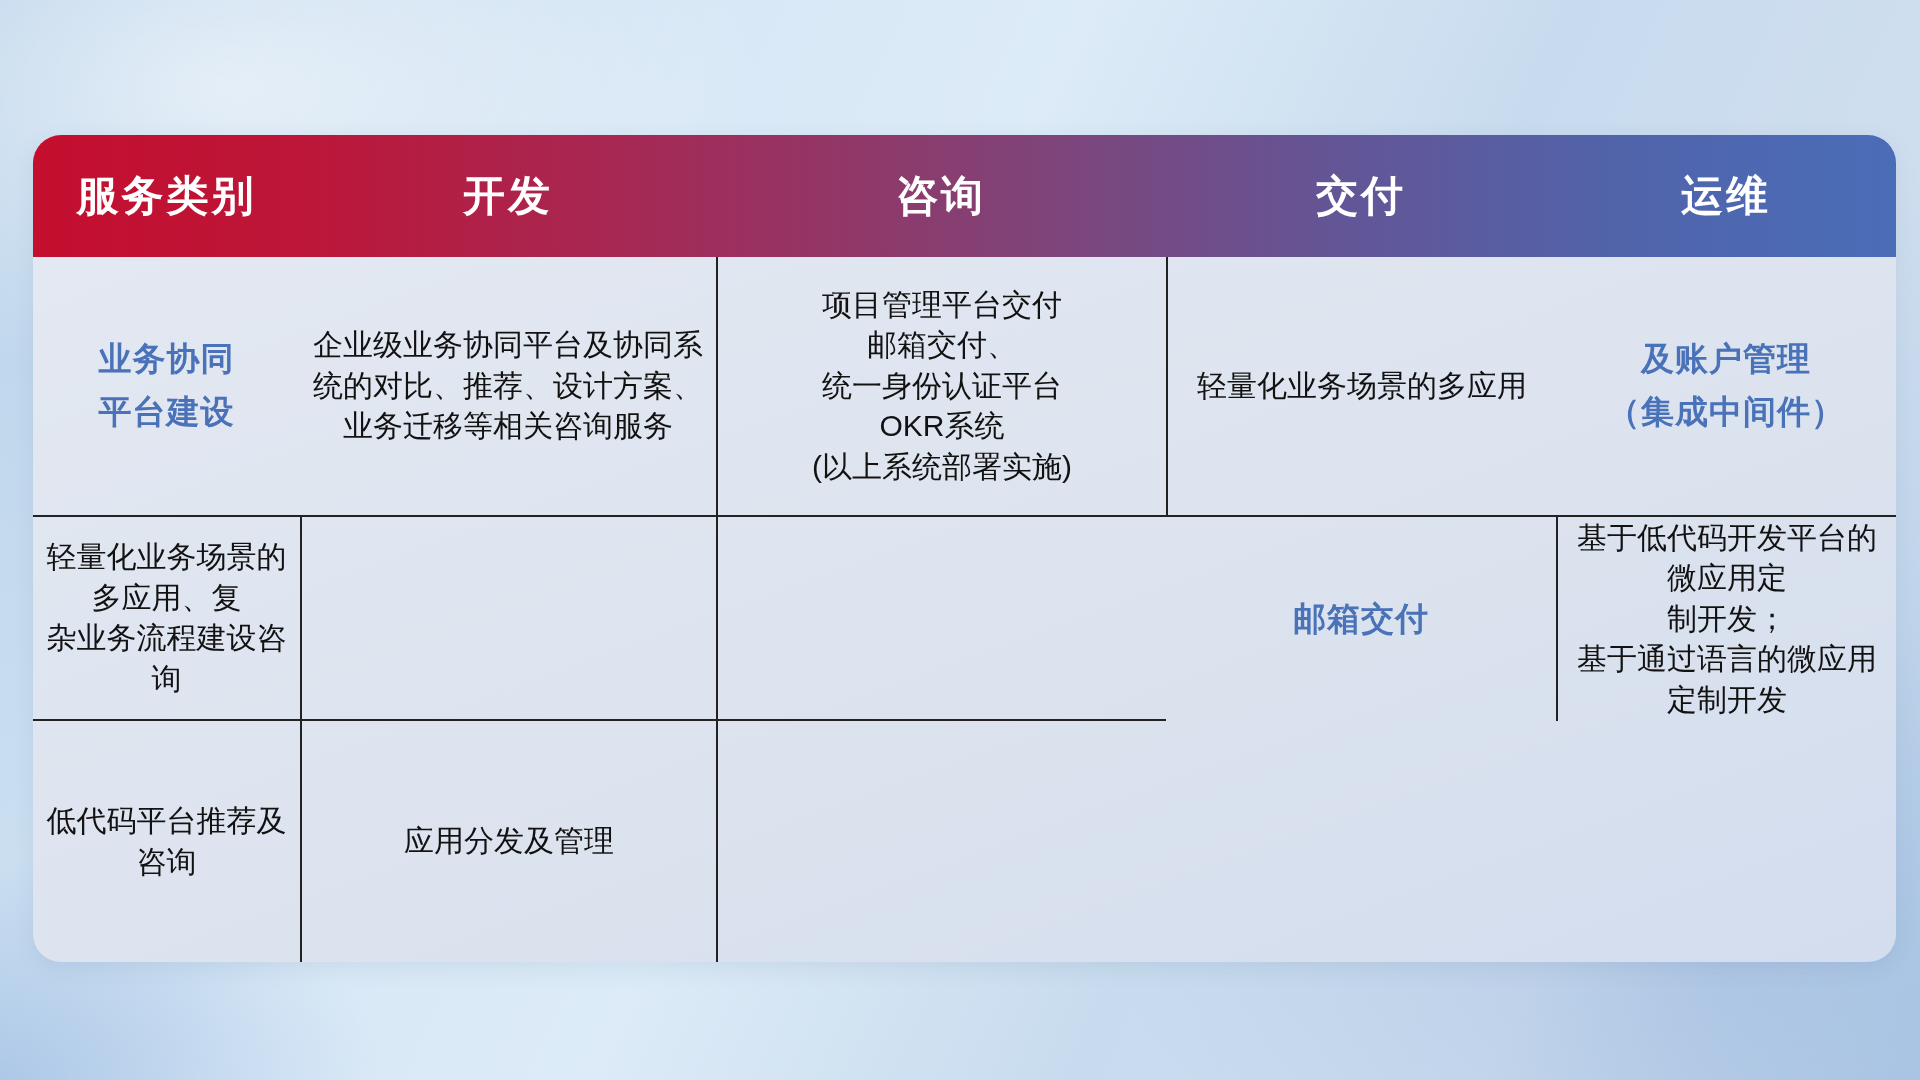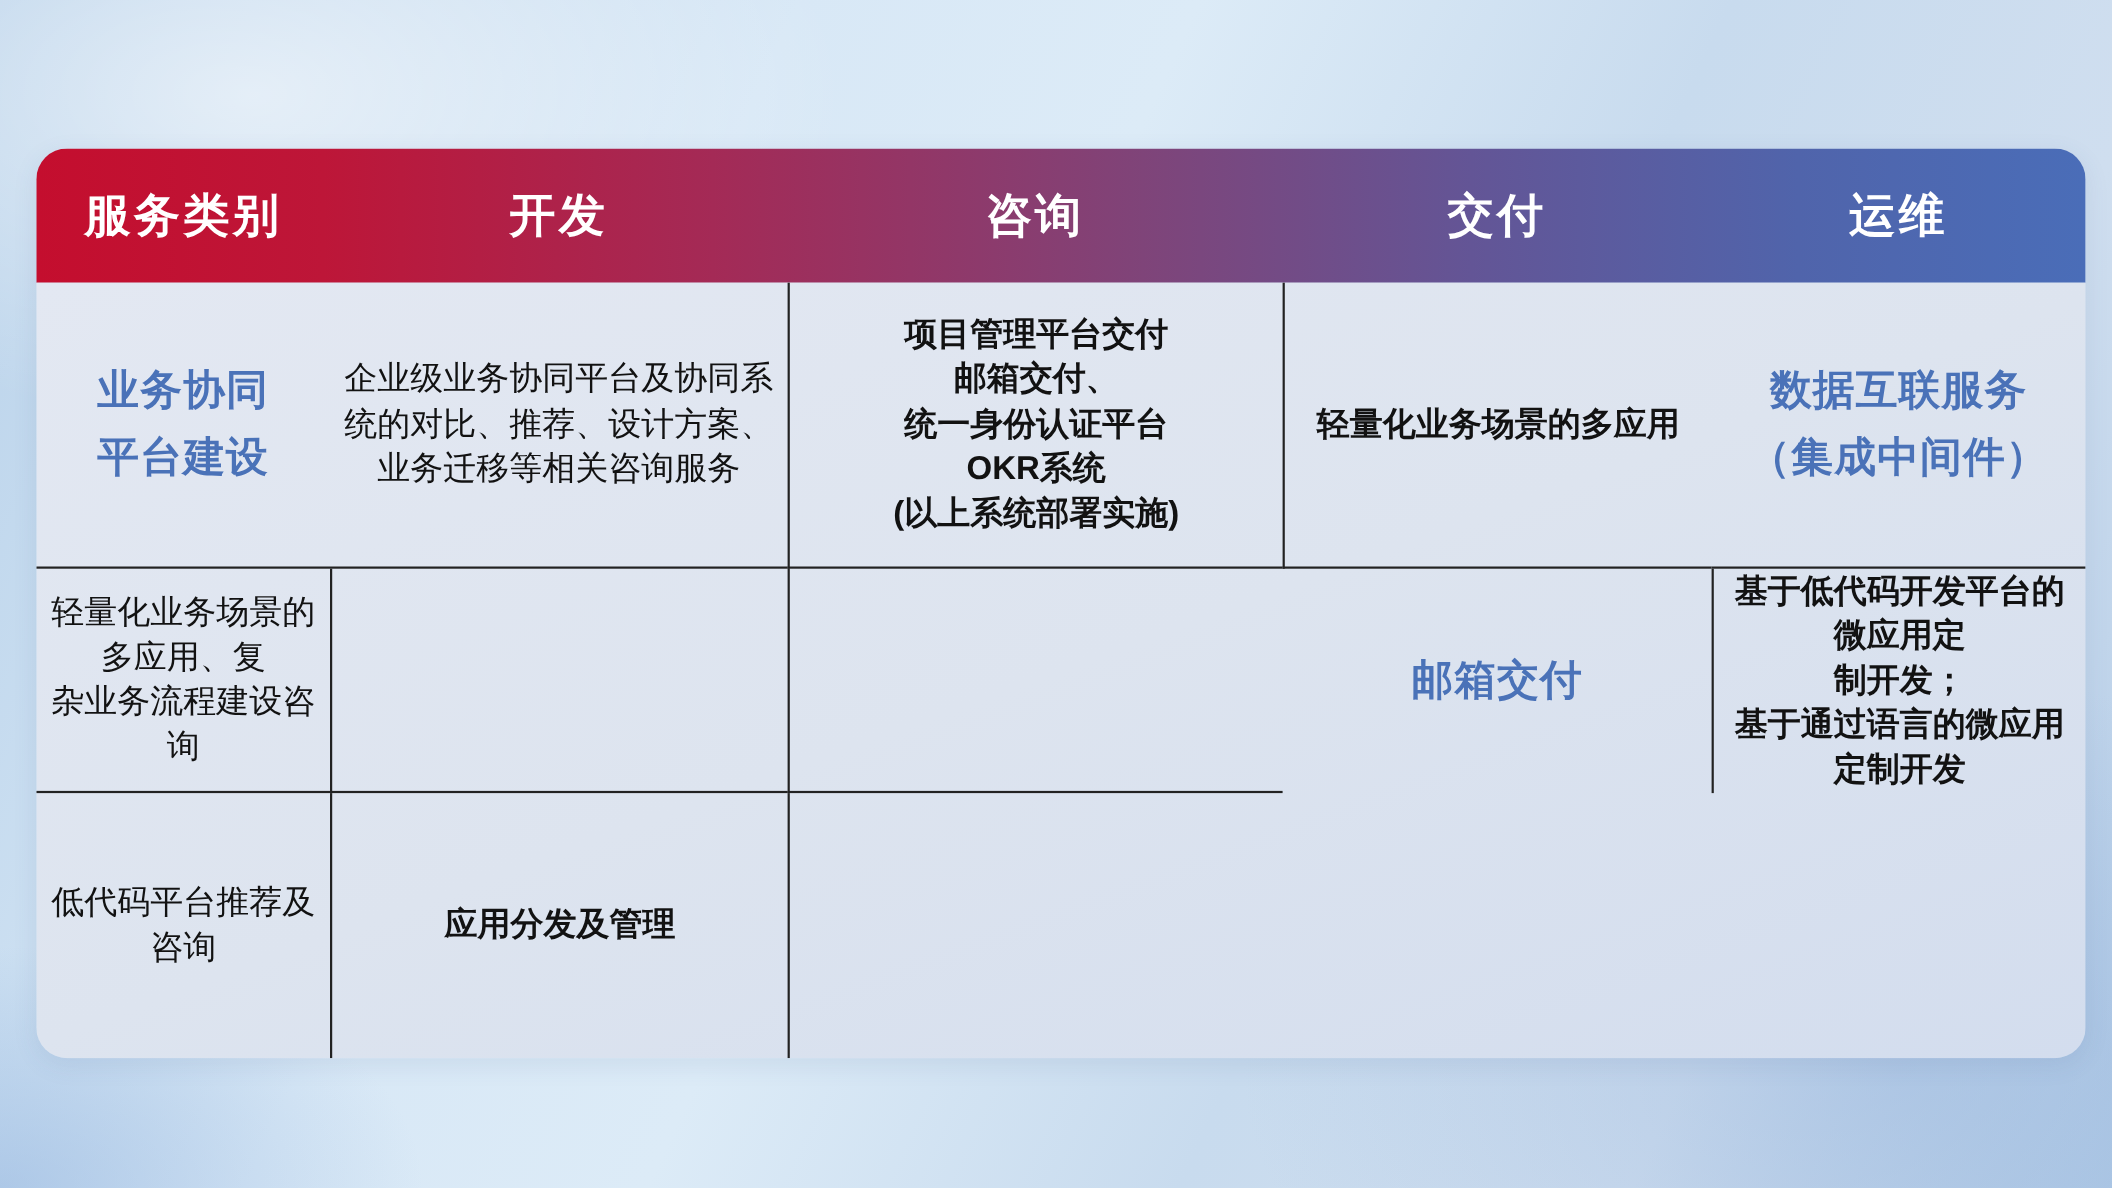--- a/index.html
+++ b/index.html
@@ -62,29 +62,29 @@
     text-align: center;
     padding: 6px 12px;
     box-sizing: border-box;
     font-size: 30px;
     line-height: 1.35;
     color: #121212;
     white-space: pre-line;
   }
   .td.cat {
     color: #4a72b8;
-    font-size: 38px;
+    font-size: 33px;
     font-weight: bold;
     line-height: 1.6;
     letter-spacing: 1px;
   }
   
   .rb { border-bottom: 2px solid #222222; }
   
-  .vl { border-left: 2px solid #222222; font-weight: bold; }
+  .vl { border-left: 2px solid #222222; }
 </style>
 </head>
 <body>
 
 <div class="stage">
   <div class="service-table">
 
     <div class="thead">
       <div class="th">服务类别</div>
       <div class="th">开发</div>
@@ -100,21 +100,21 @@
       <div class="td rb">企业级业务协同平台及协同系
 统的对比、推荐、设计方案、
 业务迁移等相关咨询服务</div>
       <div class="td rb vl">项目管理平台交付
 邮箱交付、
 统一身份认证平台
 OKR系统
 (以上系统部署实施)</div>
       <div class="td rb vl">轻量化业务场景的多应用</div>
 
-      <div class="td cat rb">数据互联服务
+      <div class="td cat rb">及账户管理
 （集成中间件）</div>
       <div class="td rb">轻量化业务场景的多应用、复
 杂业务流程建设咨询</div>
       <div class="td rb vl"></div>
       <div class="td rb vl"></div>
 
       <div class="td cat">邮箱交付</div>
       <div class="td vl">基于低代码开发平台的微应用定
 制开发；
 基于通过语言的微应用定制开发</div>

